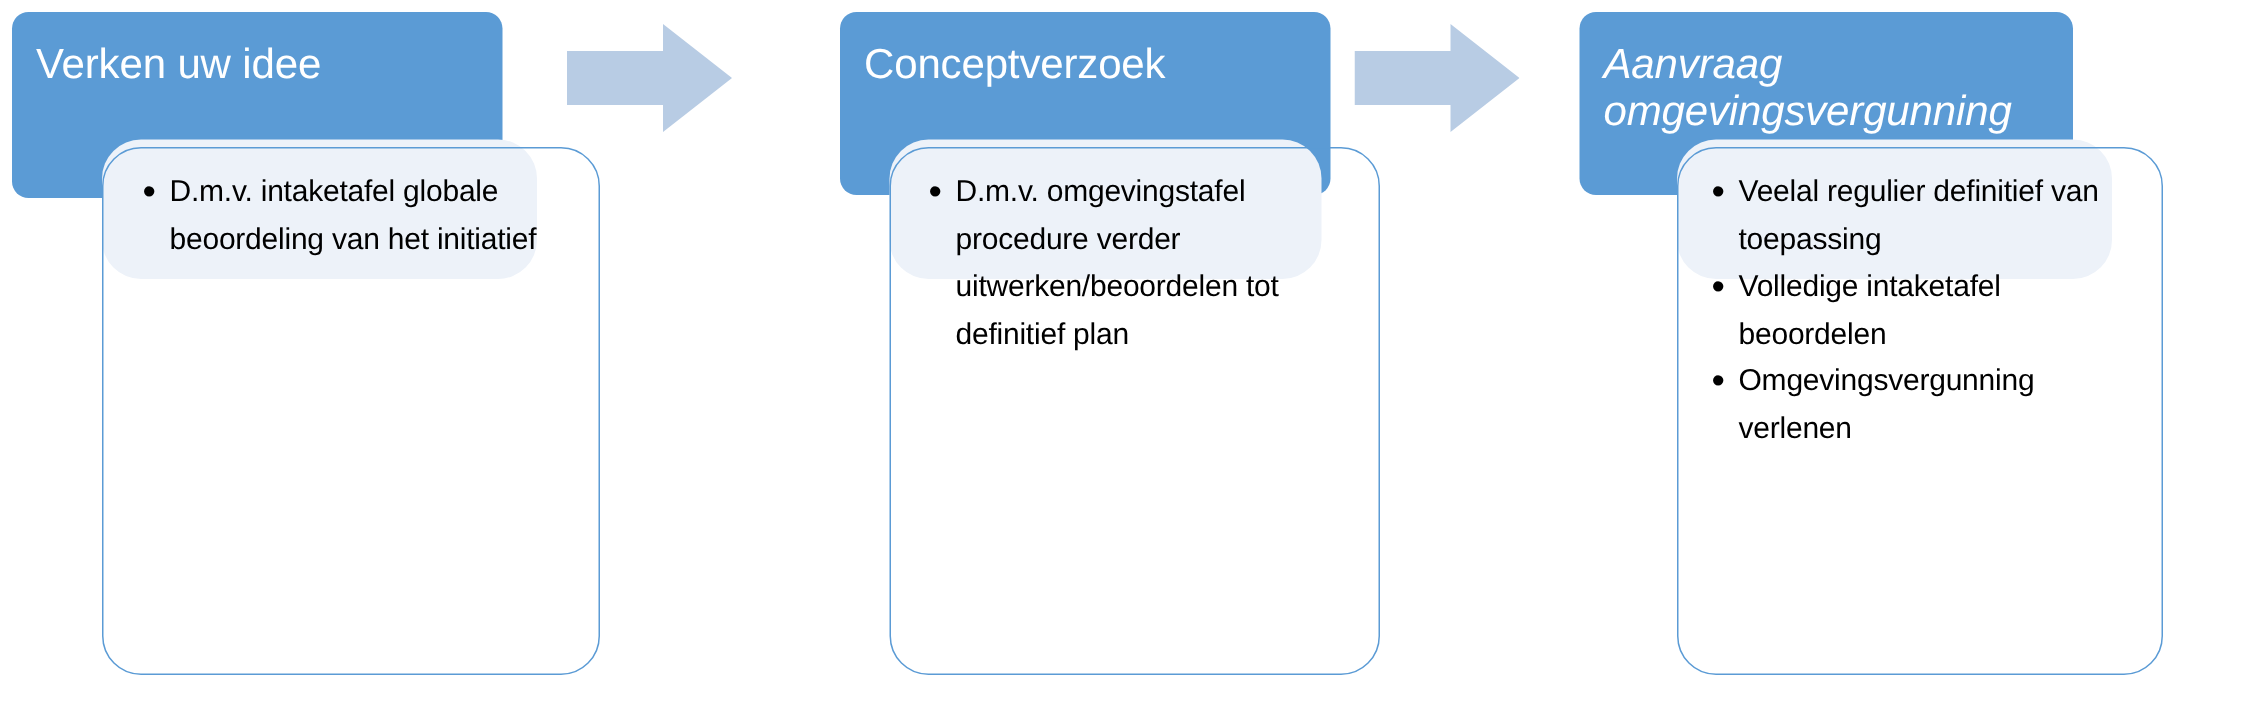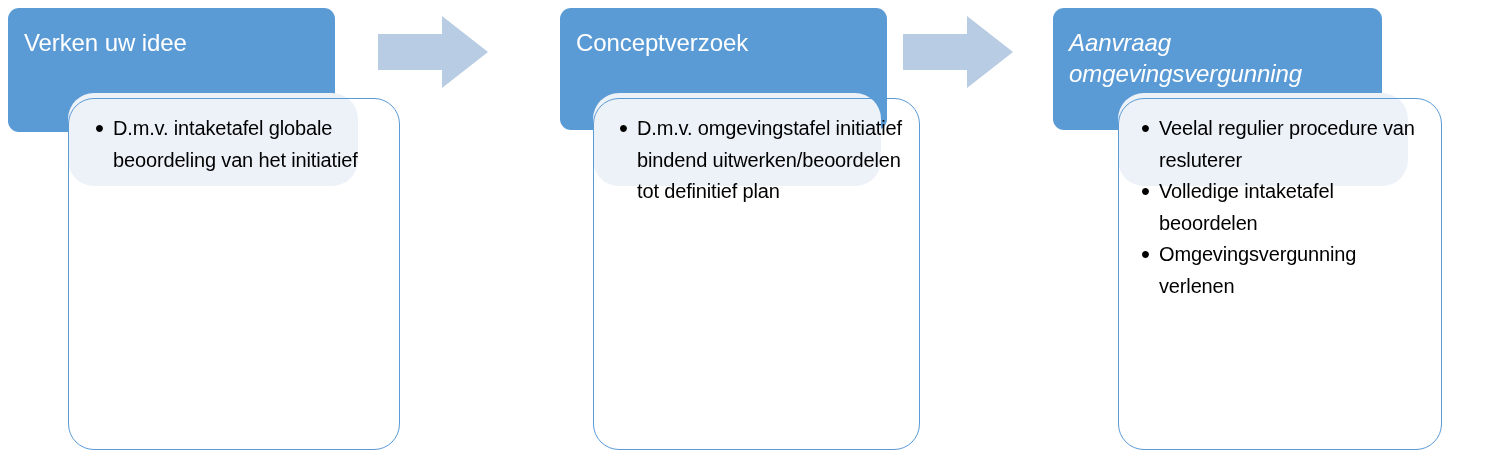--- a/index.html
+++ b/index.html
@@ -29,21 +29,21 @@
   
   .stage-header {
     position: absolute;
     background: #5b9bd5;
     border-radius: 11px;
     box-sizing: border-box;
     padding: 19px 0 0 16px;
   }
   .stage-header-text {
     color: #ffffff;
-    font-size: 24px;
+    font-size: 28px;
     line-height: 31px;
     font-weight: 400;
     letter-spacing: -0.1px;
     white-space: pre-line;
   }
 
   
   .stage-backing {
     position: absolute;
     background: #edf2f9;
@@ -118,40 +118,40 @@
   <div class="stage">
     <div class="stage-header" style="left:528px; top:8px; width:327px; height:122px;margin-left:32px;">
       <div class="stage-header-text">Conceptverzoek</div>
     </div>
 
     <div class="stage-backing" style="left:593px; top:93px; width:288px; height:93px;"></div>
 
     <div class="stage-card" style="left:593px; top:98px; width:327px; height:352px;"></div>
 
     <ul class="bullet-list" style="left:618px; top:113px; width:288px;">
-      <li class="bullet-item">D.m.v. omgevingstafel initiatief bindend uitwerken/beoordelen tot definitief plan</li>
+      <li class="bullet-item">D.m.v. omgevingstafel procedure verder uitwerken/beoordelen tot definitief plan</li>
     </ul>
   </div>
 
   <div class="arrow" style="left:903px; top:16px; width:110px; height:72px;">
     <svg width="110" height="72" viewBox="0 0 110 72">
       <polygon points="0,18 64,18 64,0 110,36 64,72 64,54 0,54" fill="#b8cce4"></polygon>
     </svg>
   </div>
 
   <div class="stage">
     <div class="stage-header" style="left:1053px; top:8px; width:329px; height:122px;font-style:italic;">
       <div class="stage-header-text">Aanvraag
 omgevingsvergunning</div>
     </div>
 
     <div class="stage-backing" style="left:1118px; top:93px; width:290px; height:93px;"></div>
 
     <div class="stage-card" style="left:1118px; top:98px; width:324px; height:352px;"></div>
 
     <ul class="bullet-list" style="left:1140px; top:113px; width:290px;">
-      <li class="bullet-item">Veelal regulier procedure van resluterer</li>
+      <li class="bullet-item">Veelal regulier definitief van toepassing</li>
       <li class="bullet-item">Volledige intaketafel beoordelen</li>
       <li class="bullet-item">Omgevingsvergunning verlenen</li>
     </ul>
   </div>
 
 </div>
 
 </body></html>

